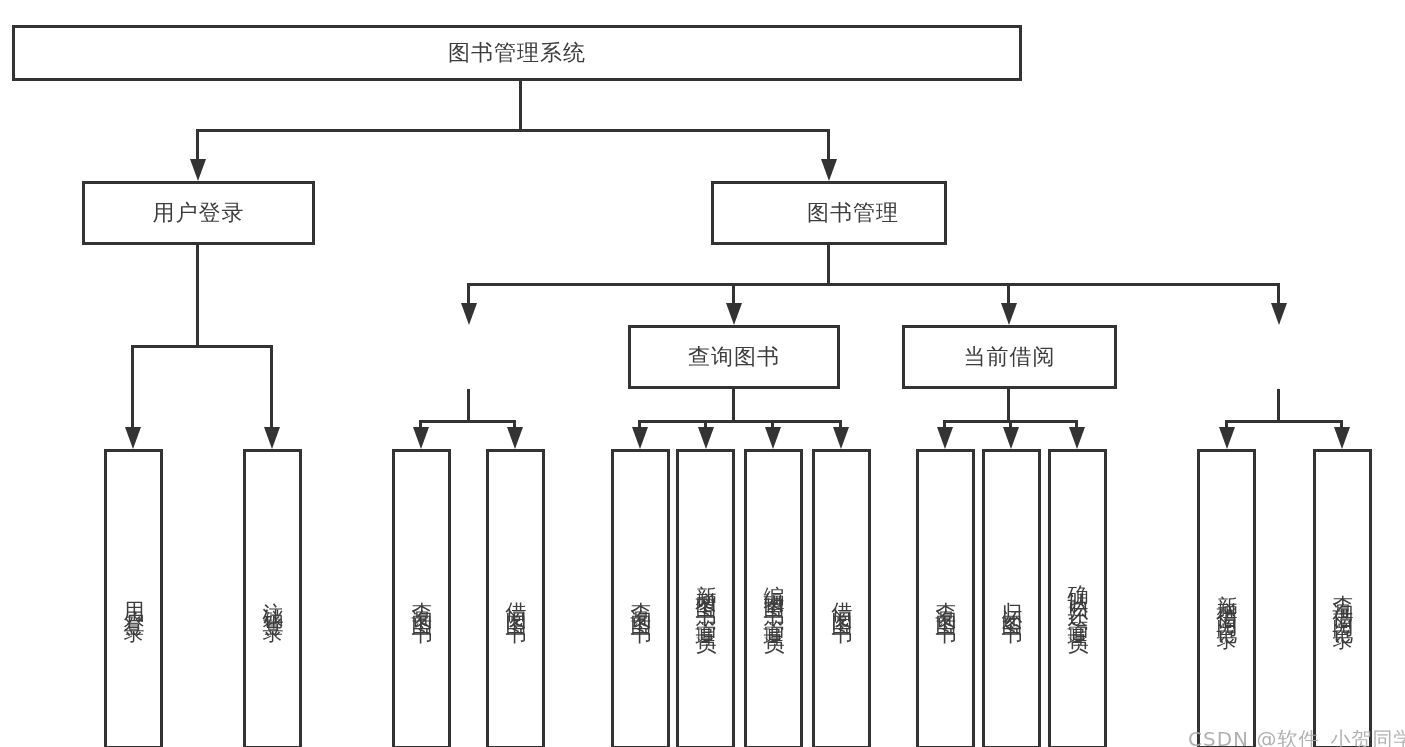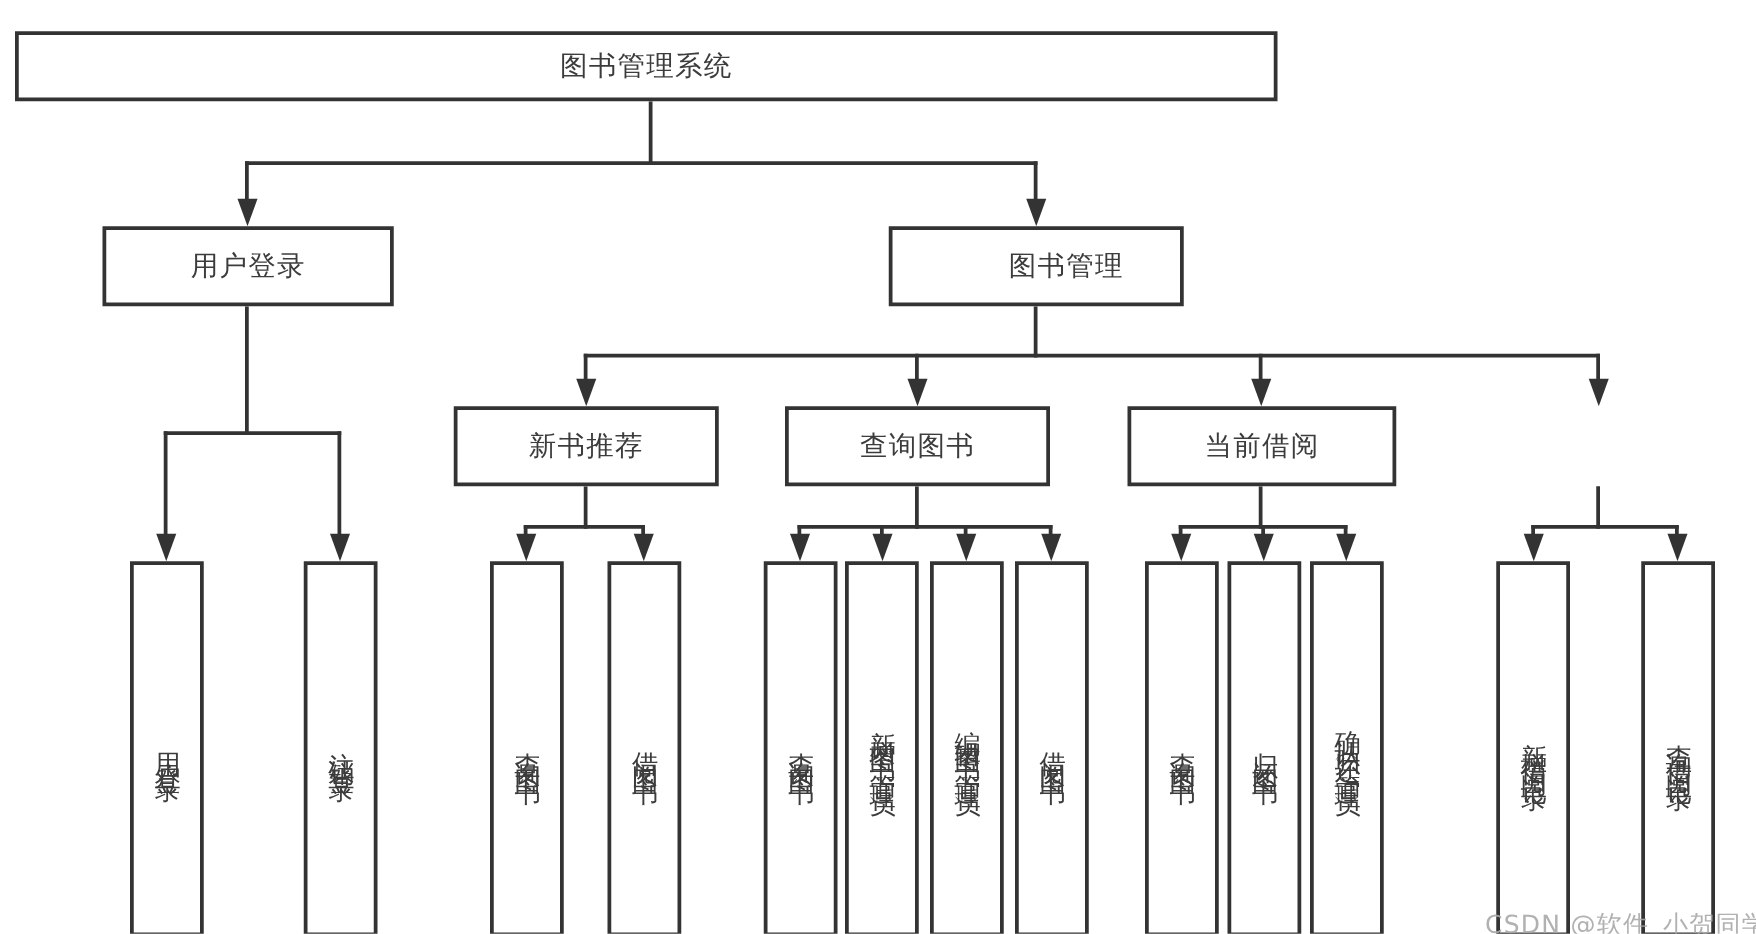--- a/index.html
+++ b/index.html
@@ -113,23 +113,20 @@
     </div>
 
   <div class="node" style="left:82px;top:169px;width:233px;height:64px;">
       <span>用户登录</span>
     </div>
 
   <div class="node" style="left:711px;top:169px;width:236px;height:64px;padding-left:48px;">
       <span>图书管理</span>
     </div>
 
-  <div class="node" style="left:363px;top:313px;width:212px;height:64px;">
-      <span>新书推荐</span>
-    </div>
 
   <div class="node" style="left:628px;top:313px;width:212px;height:64px;">
       <span>查询图书</span>
     </div>
 
   <div class="node" style="left:902px;top:313px;width:215px;height:64px;text-align:right;">
       <span>当前借阅</span>
     </div>
 
 

